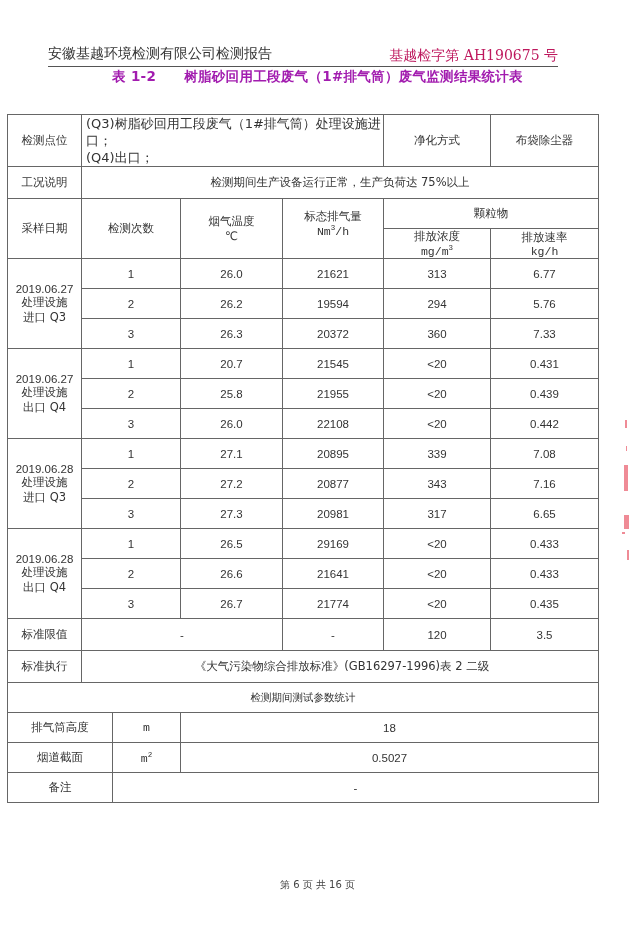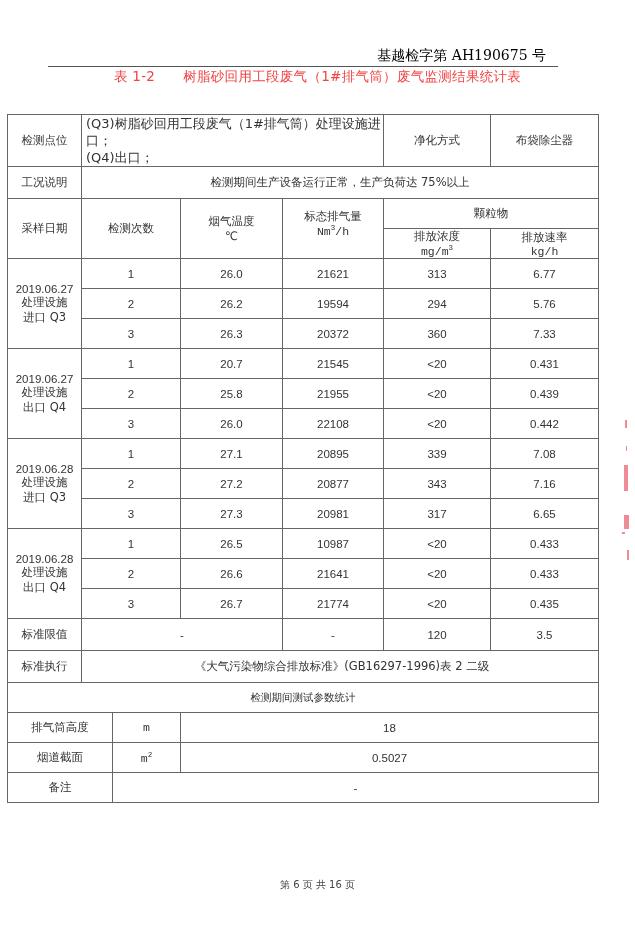--- a/index.html
+++ b/index.html
@@ -1,43 +1,44 @@
 <!DOCTYPE html>
 <html><head>
 <meta charset="utf-8">
 <style>
   html, body { margin:0; padding:0; background:#ffffff; }
   body { width:635px; height:939px; position:relative; overflow:hidden;
          font-family:"DejaVu Sans", "Liberation Sans", sans-serif; color:#333; }
   .hdr { position:absolute; top:44px; left:48px; width:510px; height:22px;
          border-bottom:1px solid #555; font-family:"DejaVu Serif","Liberation Serif",serif; }
   .hdr .co { position:absolute; left:0; bottom:3px; font-size:14px; color:#333; }
-  .hdr .no { position:absolute; right:12px; bottom:1px; font-size:14px; color:#000000; }
+  .hdr .no { position:absolute; right:0; bottom:1px; font-size:14px; color:#be185d; }
   .ttl { position:absolute; top:68px; left:0; width:635px; text-align:center;
-         font-size:13.5px; font-weight:normal; color:#ef4444; letter-spacing:0.3px; }
+         font-size:13.5px; font-weight:bold; color:#a21caf; letter-spacing:0.3px; }
   .ttl .num { margin-right:28px; }
   table.main { position:absolute; left:7px; top:88px; width:591px; border-collapse:collapse;
                table-layout:fixed; font-size:11.5px;margin-top:26px; }
   table.main td { border:1px solid #666; text-align:center; vertical-align:middle; padding:0;
                   color:#333; }
   .lab { color:#444; font-size:11.5px; }
   .small { font-size:10.5px; }
   .left { text-align:left; padding-left:4px !important; }
   .loc { text-align:left !important; padding-left:4px !important; line-height:17px; font-size:13px; }
   .num-c { font-size:11.5px; font-family:"Liberation Sans","DejaVu Sans",sans-serif; }
   .unit { font-family:Liberation Mono, monospace; font-size:11.5px; }
   .pg { position:absolute; top:878px; left:0; width:635px; text-align:center; font-size:10px; color:#444; }
   .stamp { position:absolute; left:622px; top:420px; width:10px; height:150px; }
   .stamp span { position:absolute; background:#e85a6a; opacity:0.7; }
   sup { font-size:7.5px; }
 </style>
 </head>
 <body>
 
 <div class="hdr">
+  <span class="co">安徽基越环境检测有限公司检测报告</span>
   <span class="no">基越检字第 AH190675 号</span>
 </div>
 
 <div class="ttl">
   <span class="num">表 1-2</span><span>树脂砂回用工段废气（1#排气筒）废气监测结果统计表</span>
 </div>
 
 <table class="main">
   <colgroup>
     <col style="width:74px">
@@ -171,21 +172,21 @@
   </tr>
 
   <tr style="height:30px">
     <td rowspan="3" class="lab">
       <div class="num-c">2019.06.28</div>
       <div>处理设施</div>
       <div>出口 Q4</div>
     </td>
     <td colspan="2" class="num-c">1</td>
     <td class="num-c">26.5</td>
-    <td class="num-c">10987</td>
+    <td class="num-c">29169</td>
     <td class="num-c">&lt;20</td>
     <td class="num-c">0.433</td>
   </tr>
   <tr style="height:30px">
     <td colspan="2" class="num-c">2</td>
     <td class="num-c">26.6</td>
     <td class="num-c">21641</td>
     <td class="num-c">&lt;20</td>
     <td class="num-c">0.433</td>
   </tr>

